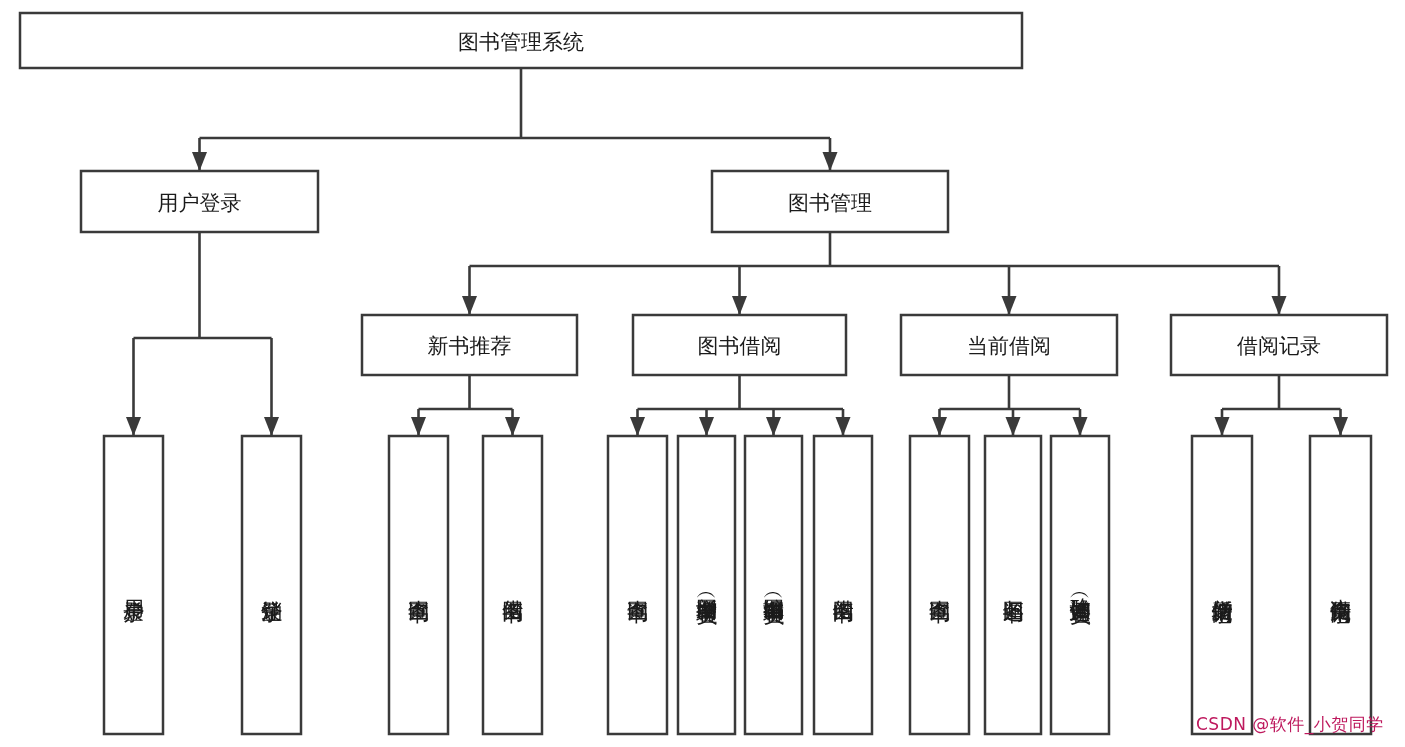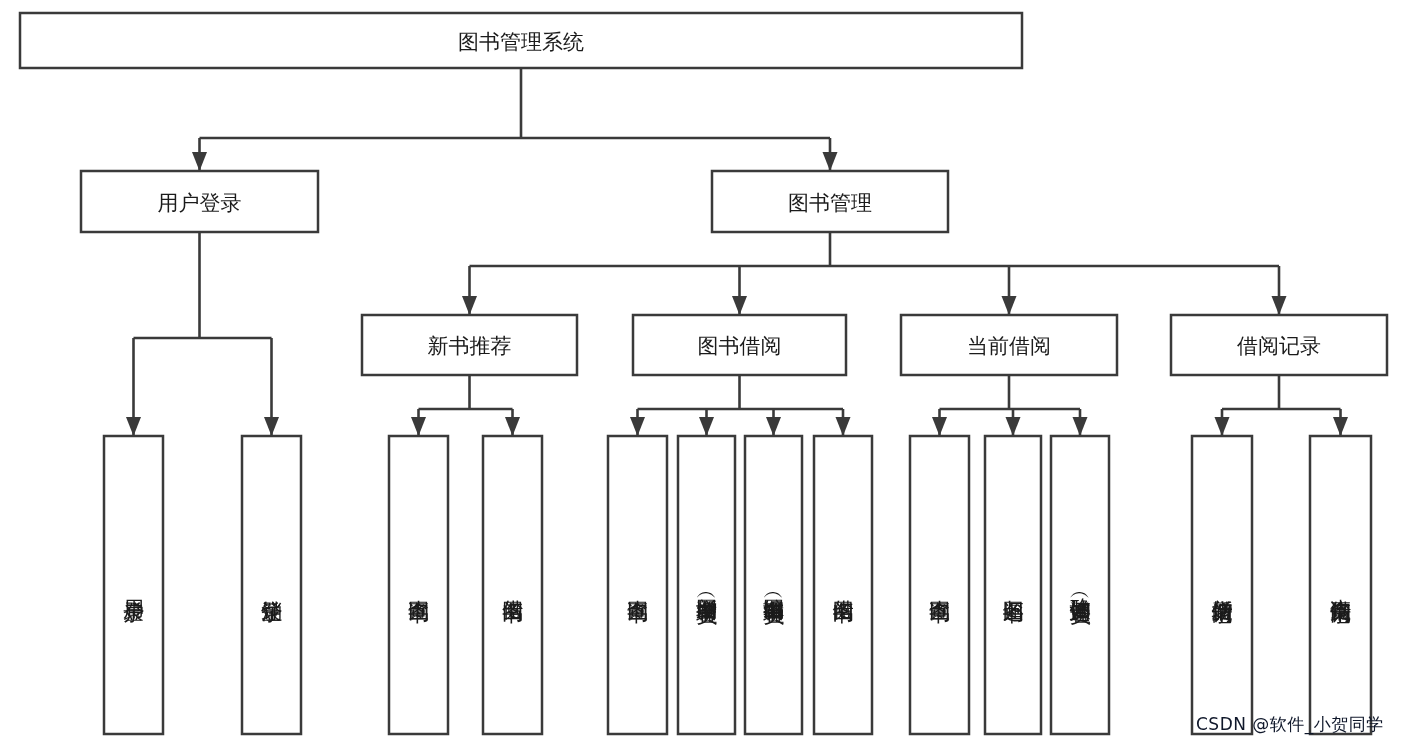--- a/index.html
+++ b/index.html
@@ -59,21 +59,21 @@
     display: flex;
     align-items: center;
     justify-content: center;
     white-space: nowrap;
     pointer-events: none;
   }
   .watermark {
     position: absolute;
     font-family: "DejaVu Sans", "Liberation Sans", sans-serif;
     font-size: 17px;
-    color: #0f172a;
+    color: #be185d;
     white-space: nowrap;
     letter-spacing: 0.5px;
   }
 </style>
 </head>
 <body>
 
 <div id="diagram-root">
   <svg class="flow" viewBox="0 0 1405 747">
     <g id="edges-layer">

